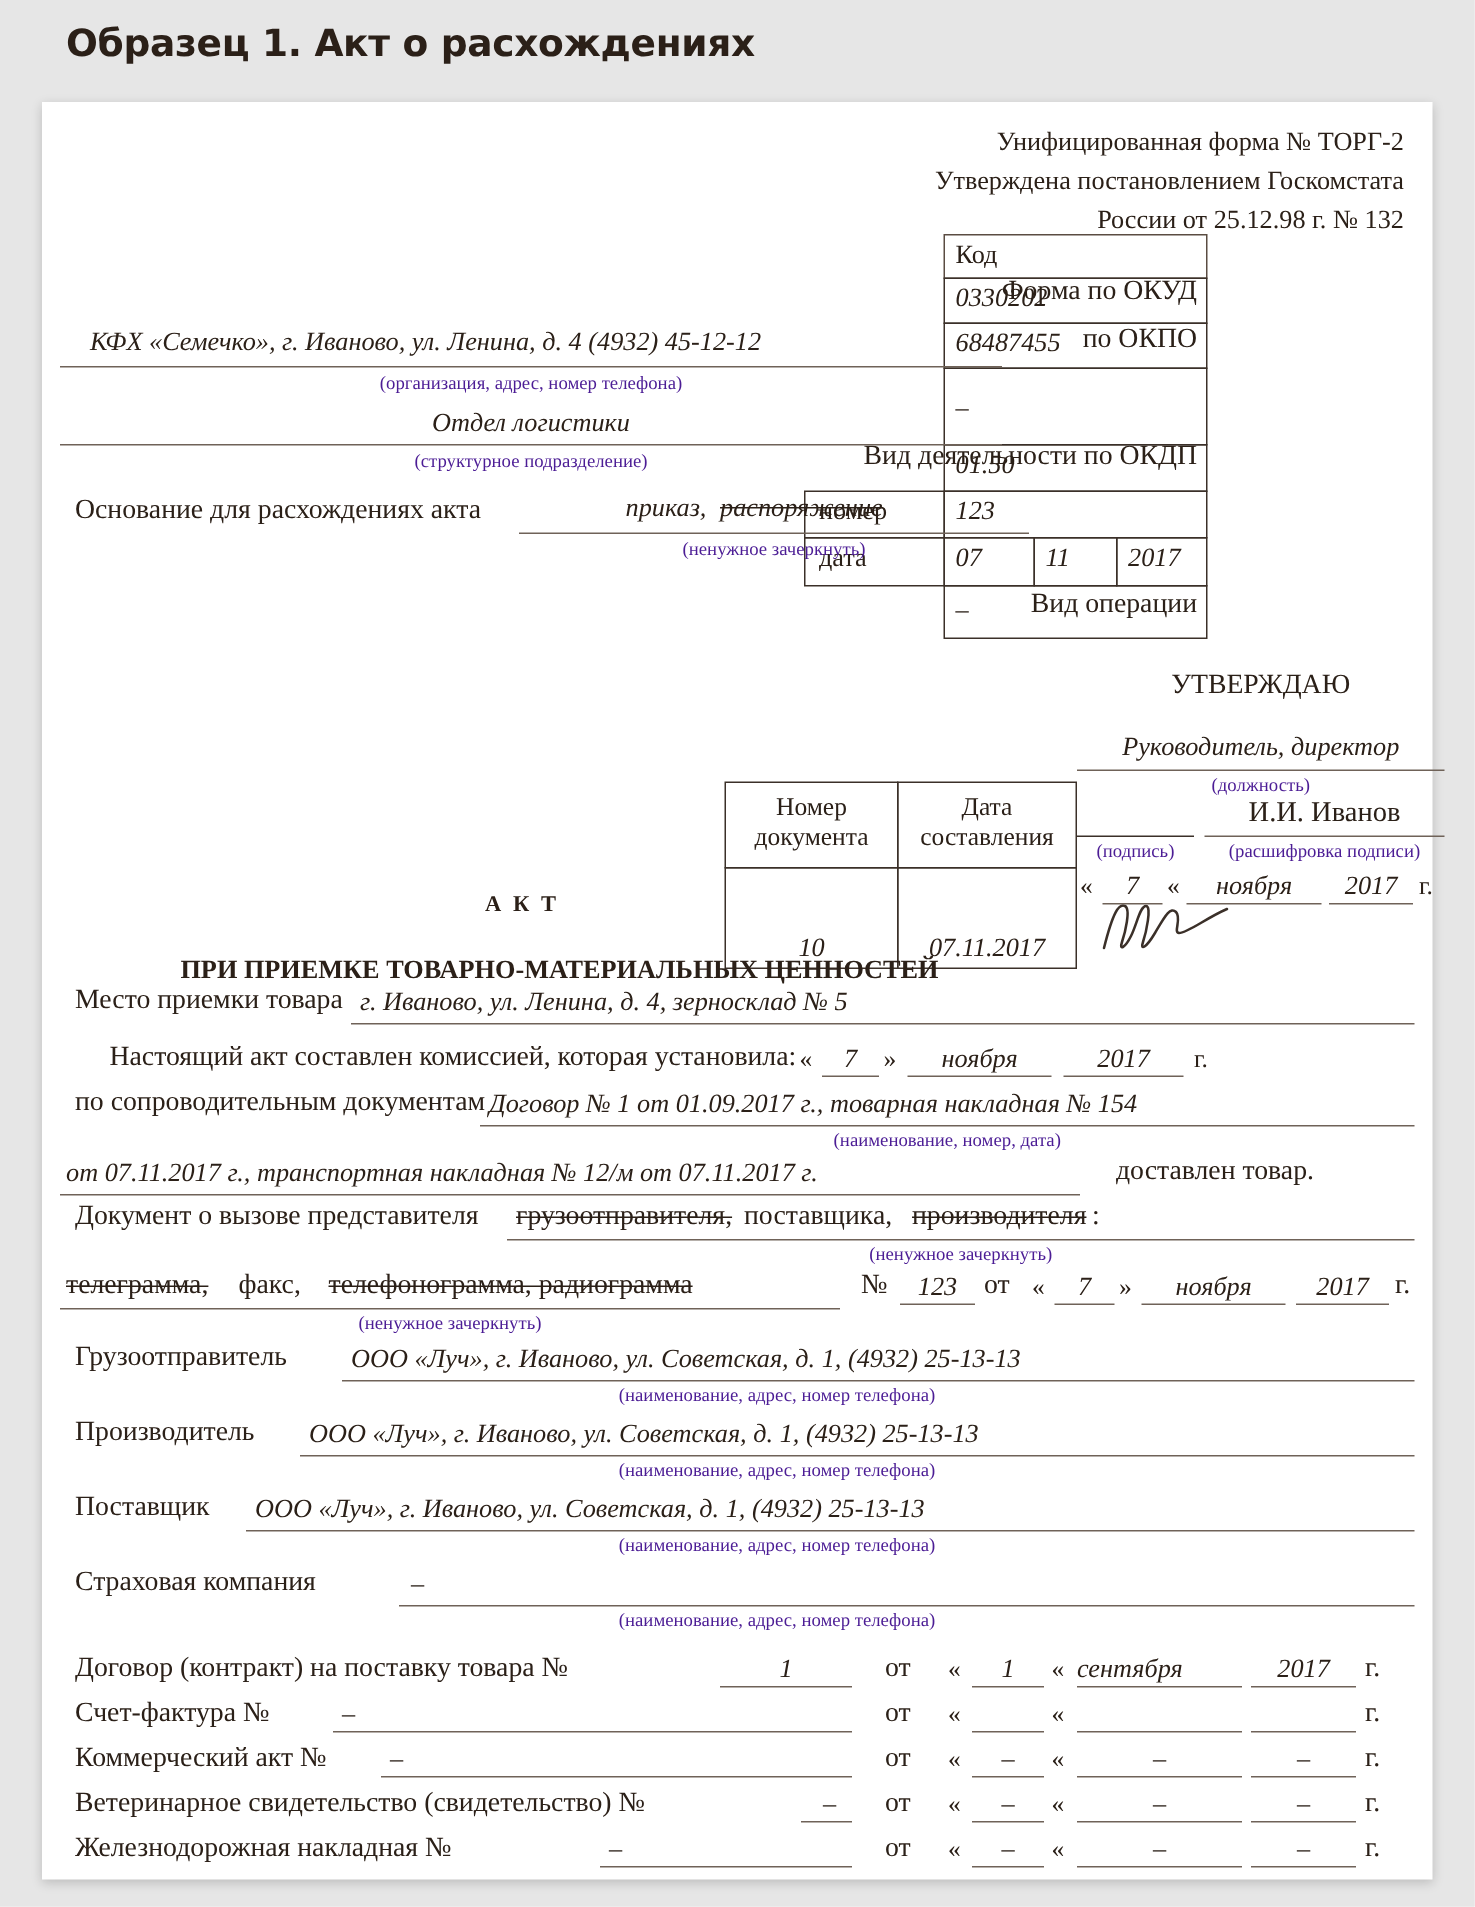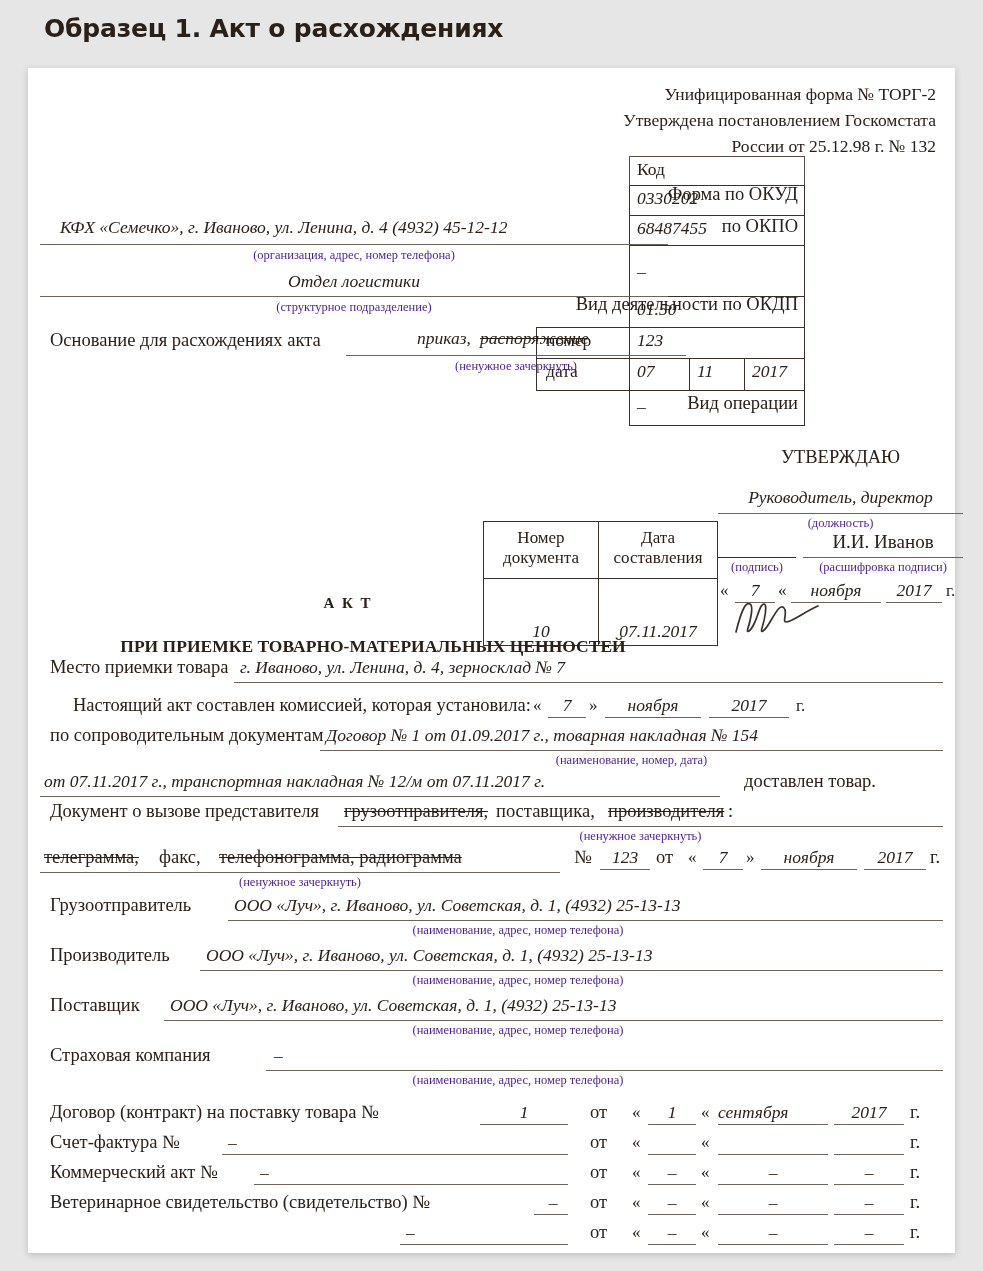--- a/index.html
+++ b/index.html
@@ -183,21 +183,21 @@
   <div class="abs hand" style="left:763px; top:512px; width:90px; text-align:center;">ноября</div>
   <div class="rule" style="left:763px; top:534px; width:90px;"></div>
   <div class="abs hand" style="left:858px; top:512px; width:56px; text-align:center;">2017</div>
   <div class="rule" style="left:858px; top:534px; width:56px;"></div>
   <div class="abs ser" style="left:918px; top:513px; font-size:17px;">г.</div>
 
   <div class="abs ser" style="left:0px; top:527px; width:640px; text-align:center; font-weight:bold; font-size:15px; letter-spacing:2px;">А К Т</div>
   <div class="abs ser" style="left:0px; top:568px; width:690px; text-align:center; font-weight:bold; font-size:17.5px;">ПРИ ПРИЕМКЕ ТОВАРНО-МАТЕРИАЛЬНЫХ ЦЕННОСТЕЙ</div>
 
   <div class="abs ser lbl" style="left:22px; top:589px;">Место приемки товара</div>
-  <div class="abs hand" style="left:212px; top:589px;">г. Иваново, ул. Ленина, д. 4, зерносклад № 7</div>
+  <div class="abs hand" style="left:212px; top:589px;">г. Иваново, ул. Ленина, д. 4, зерносклад № 5</div>
   <div class="rule" style="left:206px; top:614px; width:709px;"></div>
 
   <div class="abs ser lbl" style="left:22px; top:627px;margin-left:23px;">Настоящий акт составлен комиссией, которая установила:</div>
   <div class="abs ser" style="left:505px; top:628px; font-size:17px;">«</div>
   <div class="abs hand" style="left:520px; top:627px; width:38px; text-align:center;">7</div>
   <div class="rule" style="left:520px; top:649px; width:38px;"></div>
   <div class="abs ser" style="left:561px; top:628px; font-size:17px;">»</div>
   <div class="abs hand" style="left:577px; top:627px; width:96px; text-align:center;">ноября</div>
   <div class="rule" style="left:577px; top:649px; width:96px;"></div>
   <div class="abs hand" style="left:681px; top:627px; width:80px; text-align:center;">2017</div>
@@ -310,20 +310,21 @@
   <div class="abs ser" style="left:604px; top:1125px; font-size:17px;">«</div>
   <div class="abs hand" style="left:620px; top:1124px; width:48px; text-align:center;">–</div>
   <div class="rule" style="left:620px; top:1146px; width:48px;"></div>
   <div class="abs ser" style="left:673px; top:1125px; font-size:17px;">«</div>
   <div class="abs hand" style="left:690px; top:1124px; width:110px; text-align:center;">–</div>
   <div class="rule" style="left:690px; top:1146px; width:110px;"></div>
   <div class="abs hand" style="left:806px; top:1124px; width:70px; text-align:center;">–</div>
   <div class="rule" style="left:806px; top:1146px; width:70px;"></div>
   <div class="abs ser lbl" style="left:882px; top:1124px;">г.</div>
 
+  <div class="abs ser lbl" style="left:22px; top:1154px;">Железнодорожная накладная №</div>
   <div class="abs hand" style="left:378px; top:1154px;">–</div>
   <div class="rule" style="left:372px; top:1176px; width:168px;"></div>
   <div class="abs ser lbl" style="left:562px; top:1154px;">от</div>
   <div class="abs ser" style="left:604px; top:1155px; font-size:17px;">«</div>
   <div class="abs hand" style="left:620px; top:1154px; width:48px; text-align:center;">–</div>
   <div class="rule" style="left:620px; top:1176px; width:48px;"></div>
   <div class="abs ser" style="left:673px; top:1155px; font-size:17px;">«</div>
   <div class="abs hand" style="left:690px; top:1154px; width:110px; text-align:center;">–</div>
   <div class="rule" style="left:690px; top:1176px; width:110px;"></div>
   <div class="abs hand" style="left:806px; top:1154px; width:70px; text-align:center;">–</div>

